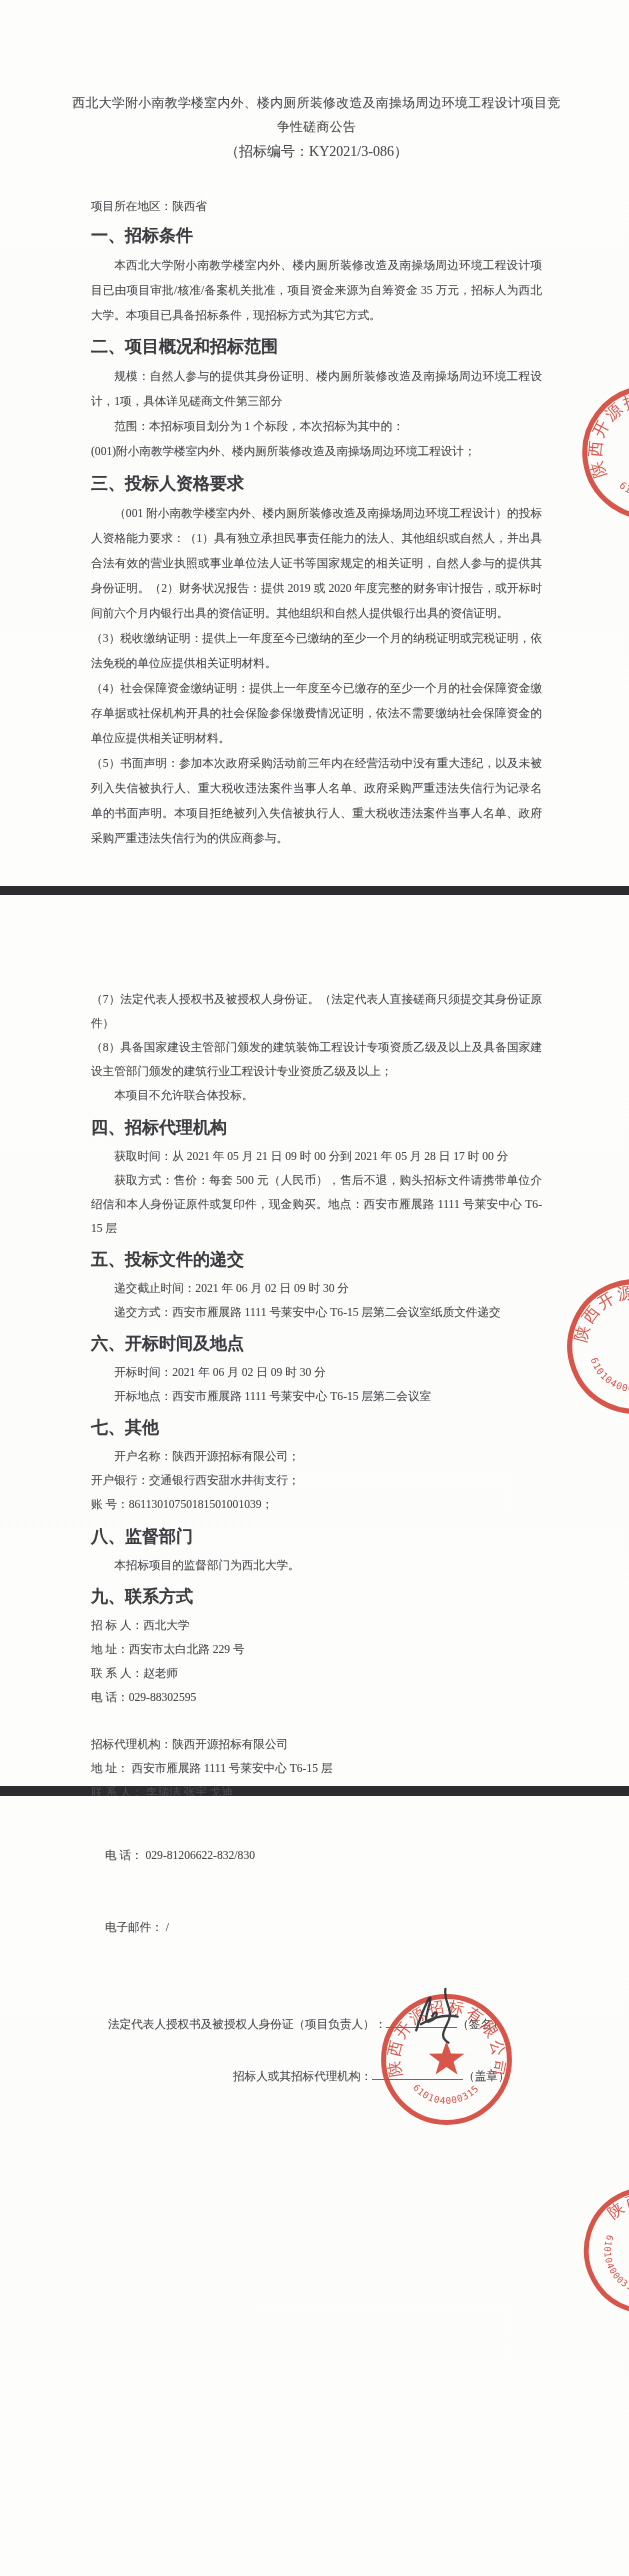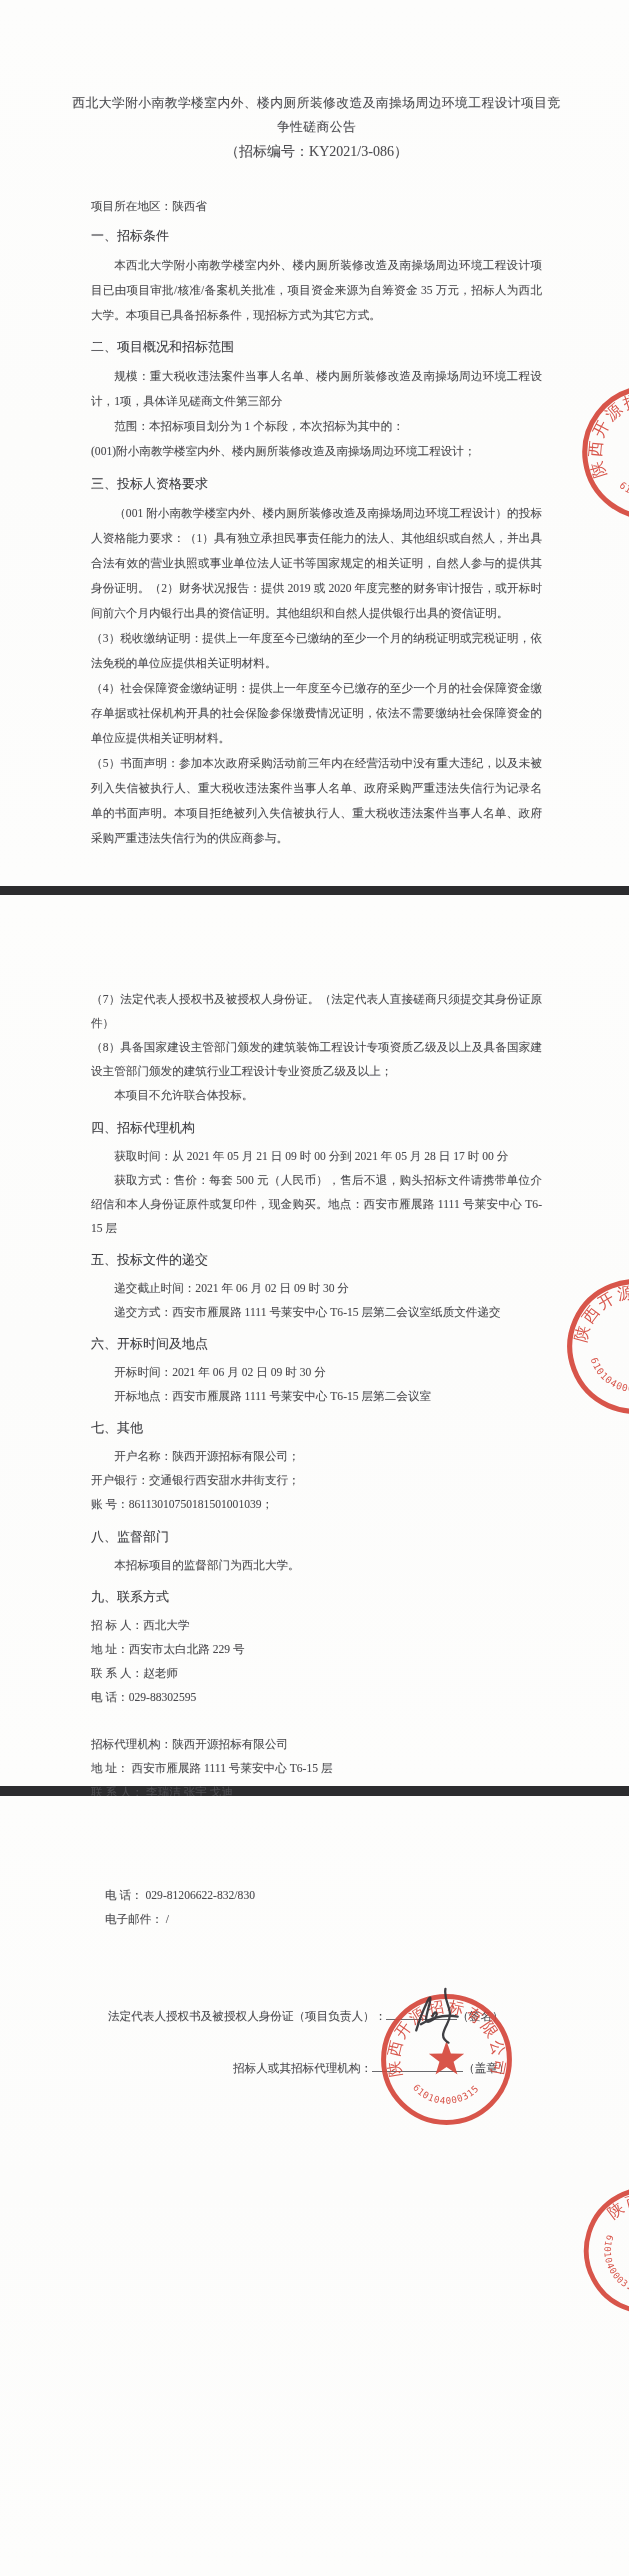--- a/index.html
+++ b/index.html
@@ -47,22 +47,22 @@
     font-size:14px;
     line-height:20px;
     margin-top:3.1px;
     color:#4c4c50;
   }
   .region{
     margin-top:36px;
     line-height:18.6px;
   }
   .h{
-    font-weight:normal;
-    font-size:13px;
+    font-weight:bold;
+    font-size:17px;
     color:#3d3d41;
     line-height:20px;
     margin:9.3px 0 7px 0;
     text-shadow:0 0 0.8px rgba(70,70,75,.3);
   }
   p{margin:0;}
   .indent{text-indent:2em;}
   .gap-top{margin-top:23px;}
   .sign-row{
     white-space:nowrap;
@@ -104,21 +104,21 @@
   <div class="page" style="height:886px;">
     <div class="content" style="padding-top:91px;">
       <h1 class="doc-title">西北大学附小南教学楼室内外、楼内厕所装修改造及南操场周边环境工程设计项目竞争性磋商公告</h1>
       <div class="tender-no">（招标编号：KY2021/3-086）</div>
       <p class="region">项目所在地区：陕西省</p>
 
       <div class="h">一、招标条件</div>
       <p class="indent">本西北大学附小南教学楼室内外、楼内厕所装修改造及南操场周边环境工程设计项目已由项目审批/核准/备案机关批准，项目资金来源为自筹资金 35 万元，招标人为西北大学。本项目已具备招标条件，现招标方式为其它方式。</p>
 
       <div class="h">二、项目概况和招标范围</div>
-      <p class="indent">规模：重大税收违法案件当事人名单、楼内厕所装修改造及南操场周边环境工程设计，1项，具体详见磋商文件第三部分</p>
+      <p class="indent">规模：自然人参与的提供其身份证明、楼内厕所装修改造及南操场周边环境工程设计，1项，具体详见磋商文件第三部分</p>
       <p class="indent">范围：本招标项目划分为 1 个标段，本次招标为其中的：</p>
       <p>(001)附小南教学楼室内外、楼内厕所装修改造及南操场周边环境工程设计；</p>
 
       <div class="h">三、投标人资格要求</div>
       <p class="indent">（001 附小南教学楼室内外、楼内厕所装修改造及南操场周边环境工程设计）的投标人资格能力要求：（1）具有独立承担民事责任能力的法人、其他组织或自然人，并出具合法有效的营业执照或事业单位法人证书等国家规定的相关证明，自然人参与的提供其身份证明。（2）财务状况报告：提供 2019 或 2020 年度完整的财务审计报告，或开标时间前六个月内银行出具的资信证明。其他组织和自然人提供银行出具的资信证明。</p>
       <p>（3）税收缴纳证明：提供上一年度至今已缴纳的至少一个月的纳税证明或完税证明，依法免税的单位应提供相关证明材料。</p>
       <p>（4）社会保障资金缴纳证明：提供上一年度至今已缴存的至少一个月的社会保障资金缴存单据或社保机构开具的社会保险参保缴费情况证明，依法不需要缴纳社会保障资金的单位应提供相关证明材料。</p>
       <p>（5）书面声明：参加本次政府采购活动前三年内在经营活动中没有重大违纪，以及未被列入失信被执行人、重大税收违法案件当事人名单、政府采购严重违法失信行为记录名单的书面声明。本项目拒绝被列入失信被执行人、重大税收违法案件当事人名单、政府采购严重违法失信行为的供应商参与。</p>
     </div>
   </div>
@@ -159,23 +159,23 @@
 
       <p class="gap-top">招标代理机构：陕西开源招标有限公司</p>
       <p>地    址：  西安市雁展路 1111 号莱安中心 T6-15 层</p>
       <p>联 系 人：  李瑞洁  张宇  戈迪</p>
     </div>
   </div>
 
   <div class="page-sep" style="height:10px;"></div>
 
   <div class="page" style="height:780px;">
-    <div class="content content2" style="padding-top:88px;">
+    <div class="content content2" style="padding-top:48px;">
       <p style="text-indent:1.2em;">电    话：  029-81206622-832/830</p>
-      <p style="text-indent:1.2em;">电子邮件：  /</p>
+      <p style="text-indent:1.2em;margin-top:48px;">电子邮件：  /</p>
 
       <div class="sign-row sign-row-1">
         <span>法定代表人授权书及被授权人身份证（项目负责人）：</span><span class="uline uline-1"></span><span>（签名）</span>
       </div>
 
       <div class="sign-row sign-row-2">
         <span>招标人或其招标代理机构：</span><span class="uline uline-2"></span><span>（盖章）</span>
       </div>
     </div>
   </div>

